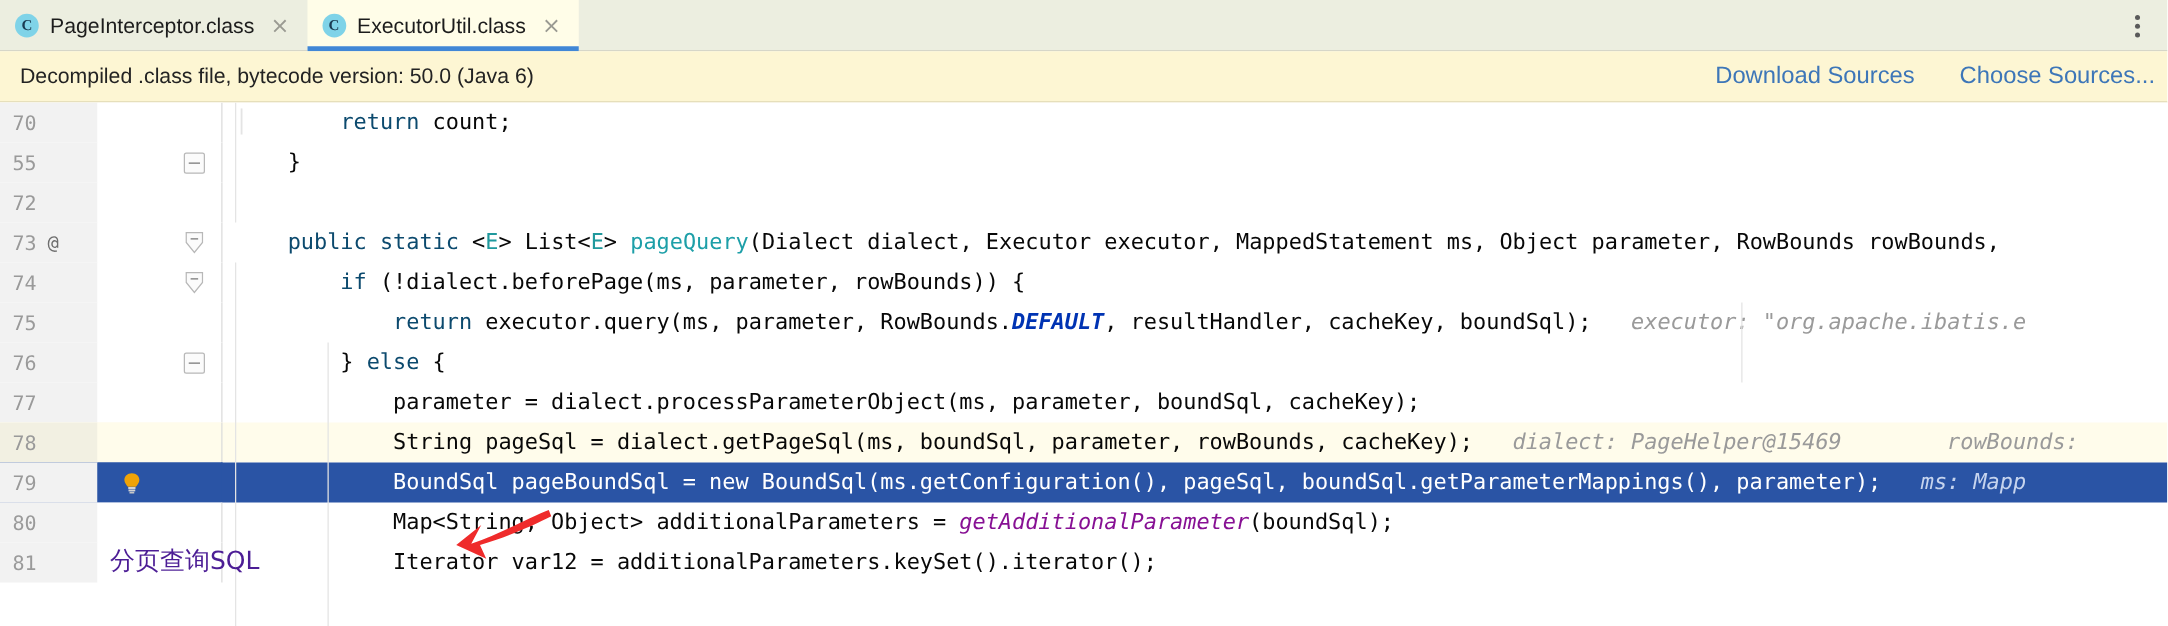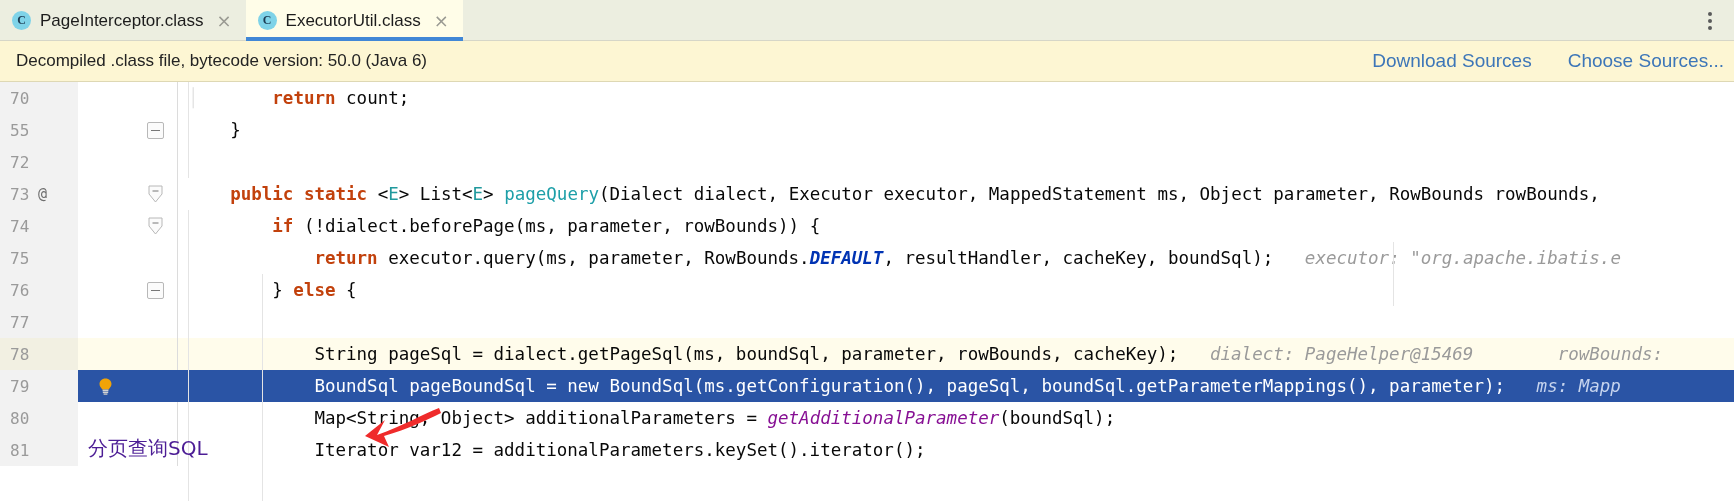--- a/index.html
+++ b/index.html
@@ -209,21 +209,21 @@
     font-family: "DejaVu Sans Mono", monospace;
     font-size: 17.5px;
     letter-spacing: 0px;
     color: #080808;
     padding-left: 10px;
     line-height: 32px;
     white-space: pre;
   }
   .row.sel .code { color: #ffffff; }
 
-  .kw   { color: #c2410c; font-weight: 700; }
+  .kw   { color: #0c4a6e; font-weight: 400; }
   .typ  { color: #20999d; }
   .mth  { color: #1d9fa8; }
   .fld  { color: #871094; font-style: italic; }
   .stat { color: #0033b3; font-style: italic; font-weight: 600; }
   .hint { color: #9a9a9a; font-style: italic; }
   .hintv{ color: #9a9a9a; font-style: italic; }
   .row.sel .hint, .row.sel .hintv { color: #c6d4ee; }
 
   
   .vline {
@@ -378,20 +378,21 @@
     </div>
     <div class="code">        } <span class="kw">else</span> {</div>
   </div>
 
   <div class="row">
     <div class="gutter">
         <span>77</span>
       </div>
     <div class="iconcol"></div>
     <div class="foldcol"></div>
+    <div class="code">            parameter = dialect.processParameterObject(ms, parameter, boundSql, cacheKey);</div>
   </div>
 
   <div class="row cur">
     <div class="gutter">
         <span>78</span>
       </div>
     <div class="iconcol"></div>
     <div class="foldcol"></div>
     <div class="code">            String pageSql = dialect.getPageSql(ms, boundSql, parameter, rowBounds, cacheKey);   <span class="hint">dialect: PageHelper@15469        rowBounds:</span></div>
   </div>

